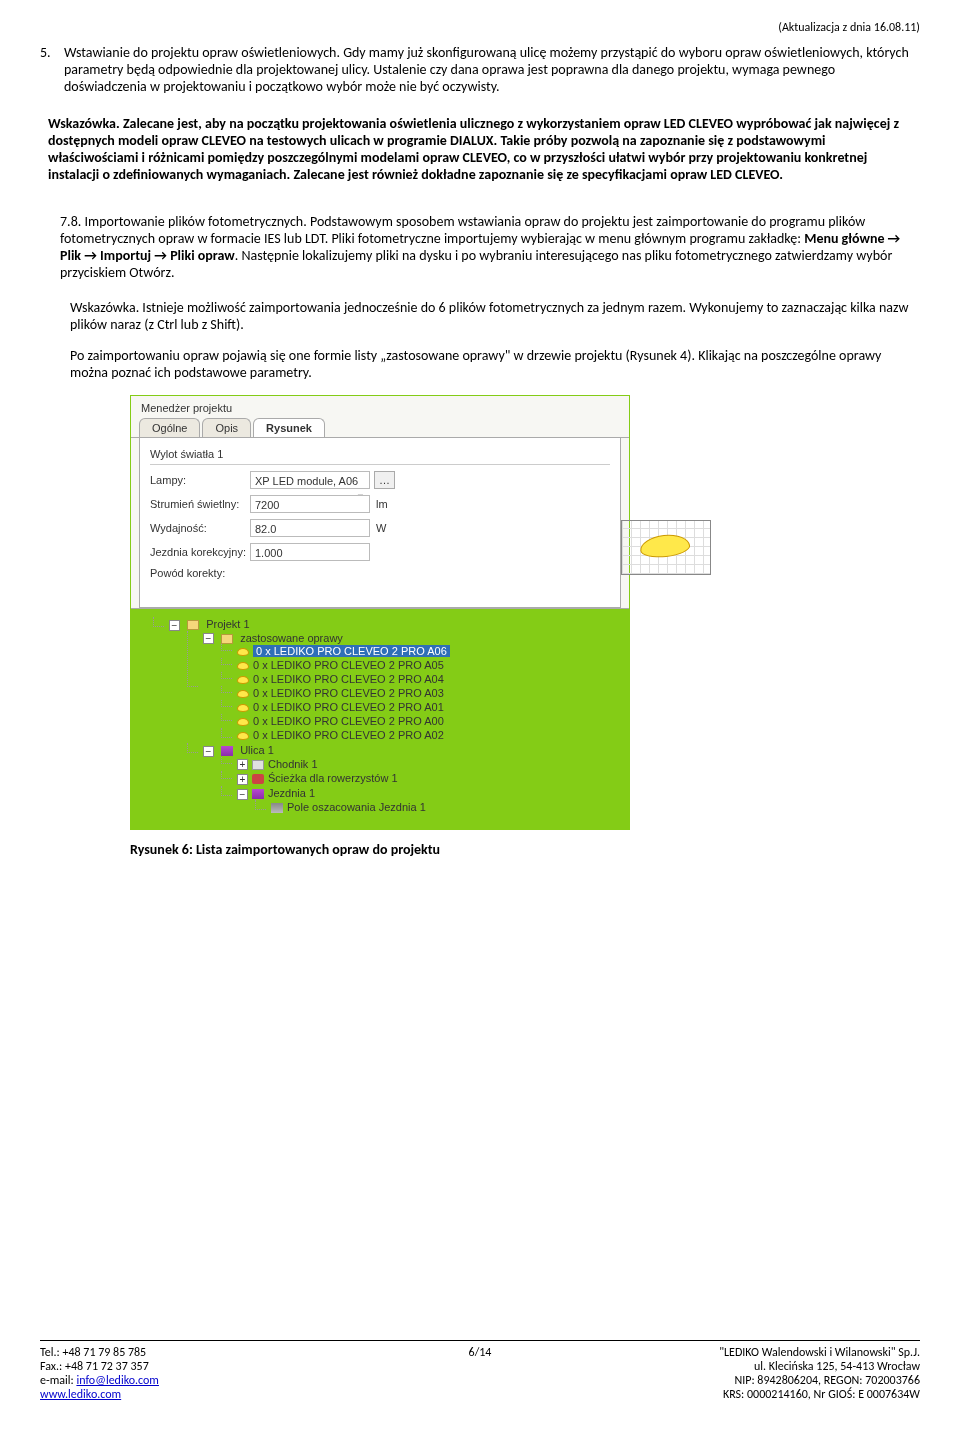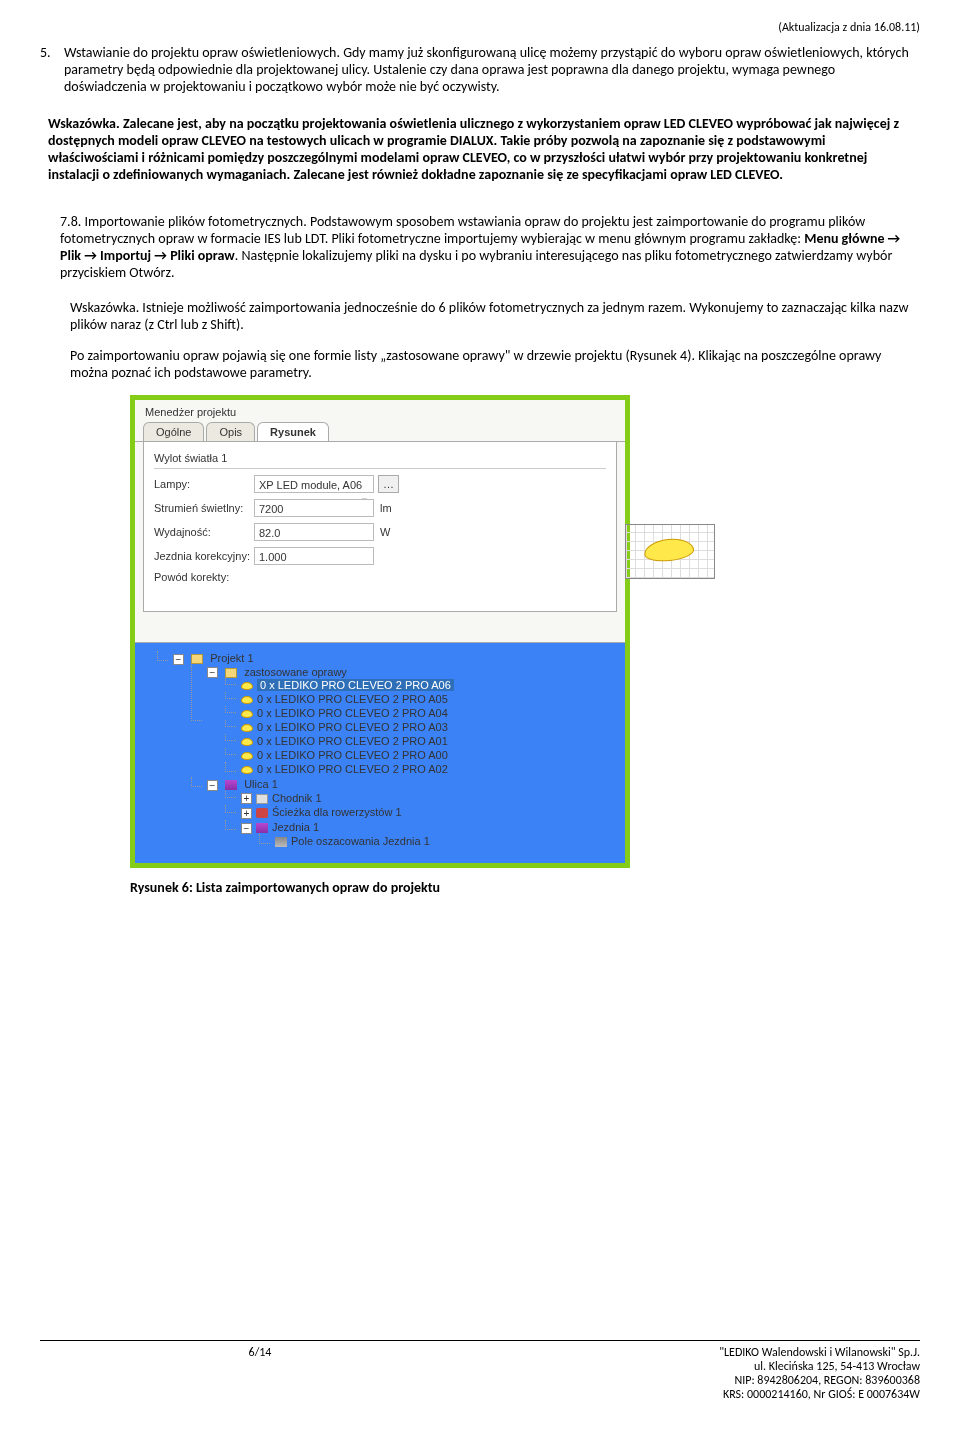--- a/index.html
+++ b/index.html
@@ -35,21 +35,21 @@
   .sub51 {
     margin: 0 0 18px 20px;
   }
   .sub51-p {
     margin: 0 0 14px 30px;
   }
   .bold { font-weight: bold; }
   .screenshot {
     margin: 10px 0 10px 90px;
     width: 500px;
-    border: 5px solid #84cc16;
+    border: 1px solid #84cc16;
     background: #f7f7f3;
     font-family: Tahoma, Arial, sans-serif;
     font-size: 11px;
     color: #333;
   }
   .pm-title { padding: 6px 10px 4px 10px; font-size: 11px; }
   .tabs { display: flex; padding: 0 8px; border-bottom: 1px solid #aaa; }
   .tab {
     padding: 3px 12px 3px 12px;
     border: 1px solid #aaa;
@@ -78,21 +78,21 @@
                 repeating-linear-gradient(90deg,#ddd,#ddd 1px,transparent 1px,transparent 9px);
     border: 1px solid #888;
   }
   .photometry .blob {
     position:absolute; left:18px; top:14px; width:50px; height:22px;
     background: #ffe84a; border:1px solid #cc9900; border-radius: 50% 50% 50% 50% / 60% 60% 40% 40%;
     transform: rotate(-6deg);
   }
   .panel-wrap { position: relative; }
   .tree-block {
-    background:#3b82f6; border-top:1px solid #aaa; margin-top:30px; padding:8px 4px 12px 4px;
+    background:#84cc16; border-top:1px solid #aaa; padding:8px 4px 12px 4px;
     font-size: 11px;
   }
   .tree ul { list-style:none; margin:0; padding-left: 18px; }
   .tree li { position:relative; padding: 1px 0 1px 16px; white-space: nowrap; }
   .tree li::before {
     content:""; position:absolute; left:0; top:0; bottom:50%; width:10px;
     border-left:1px dotted #999; border-bottom:1px dotted #999;
   }
   .tree ul > li:last-child::before { bottom: auto; height: 9px; }
   .tree .toggle {
@@ -241,22 +241,28 @@
           </ul>
         </li>
       </ul>
     </div>
   </div>
 
   <div class="caption">Rysunek 6: Lista zaimportowanych opraw do projektu</div>
 </div>
 
 <div class="footer">
+  <div class="col">
+    <div>Tel.: +48 71 79 85 785</div>
+    <div>Fax.: +48 71 72 37 357</div>
+    <div><span>e-mail: </span><a>info@lediko.com</a></div>
+    <div><a>www.lediko.com</a></div>
+  </div>
   <div class="col center">
     <div>6/14</div>
   </div>
   <div class="col right">
     <div>"LEDIKO Walendowski i Wilanowski" Sp.J.</div>
     <div>ul. Klecińska 125, 54-413 Wrocław</div>
-    <div>NIP: 8942806204, REGON: 839600368</div>
+    <div>NIP: 8942806204, REGON: 702003766</div>
     <div>KRS: 0000214160, Nr GIOŚ: E 0007634W</div>
   </div>
 </div>
 
 </body></html>

